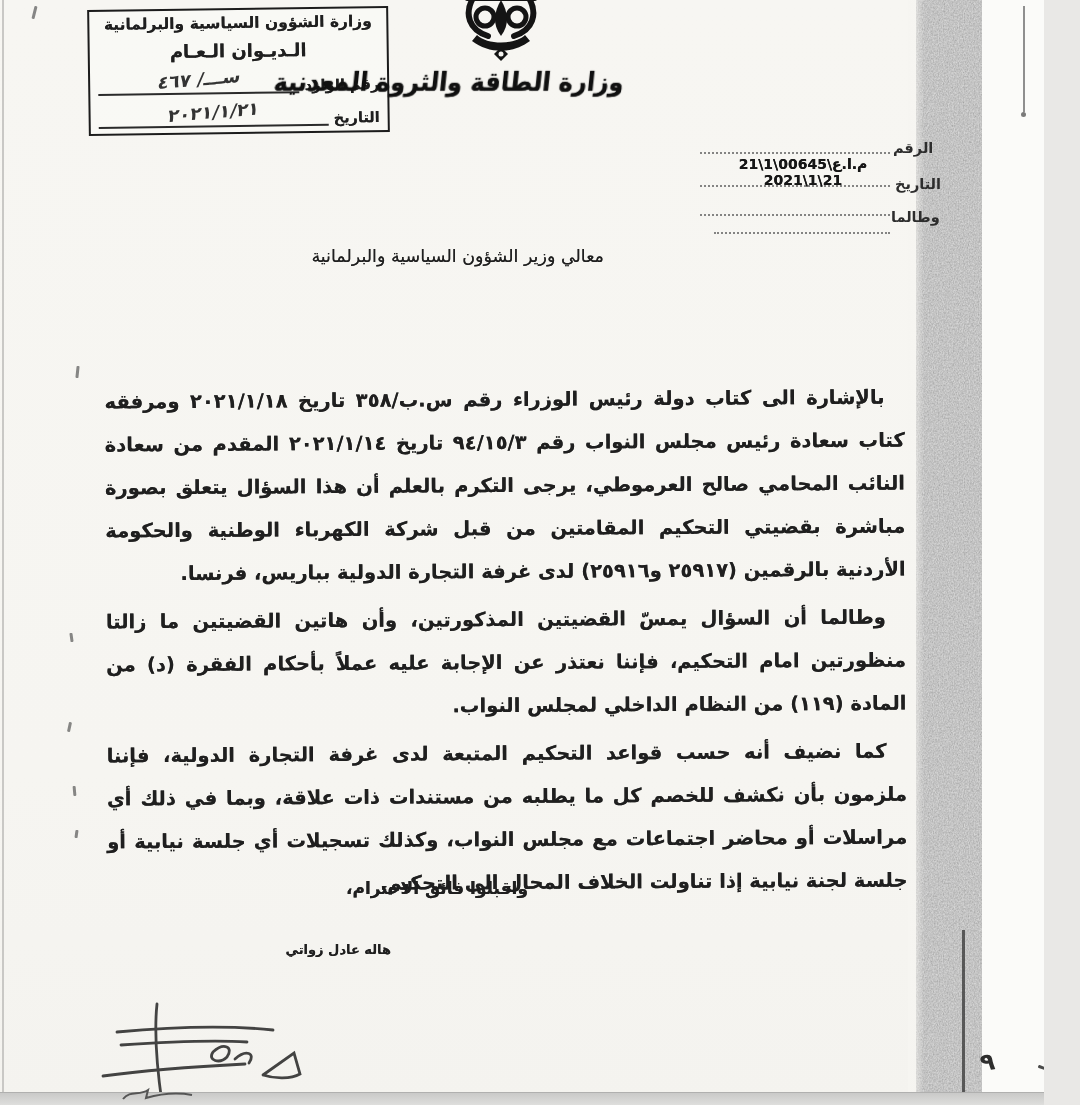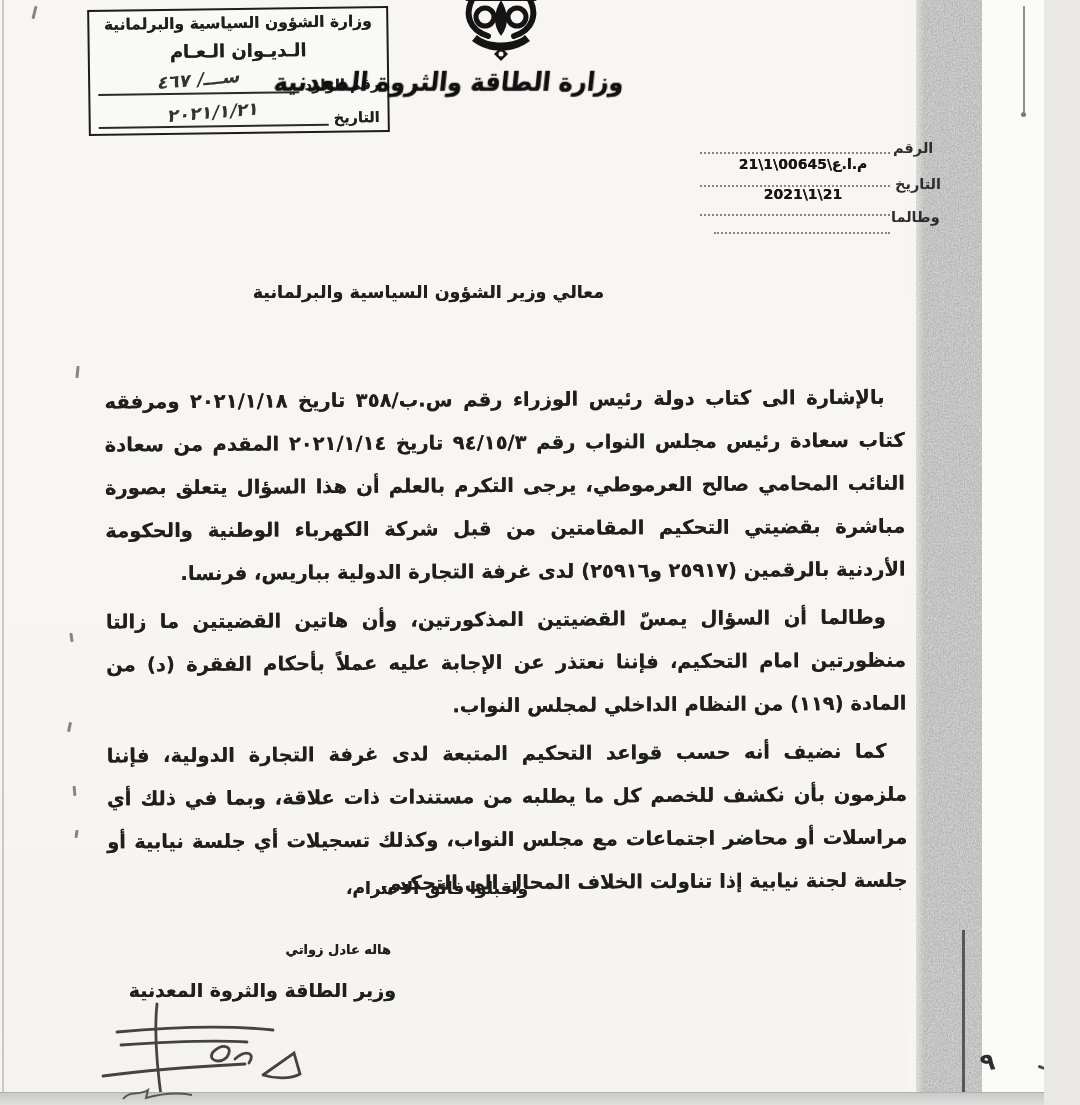--- a/index.html
+++ b/index.html
@@ -33,21 +33,21 @@
     text-shadow:0 0 1px #101010;white-space:nowrap;
   }
   
   .ref-label{font-size:14.5px;font-weight:bold;color:#2d2d2d;filter:blur(.3px);
     direction:rtl;white-space:nowrap;letter-spacing:.5px;text-align:center;}
   .dotted{border-top:2.2px dotted #5e5e5e;opacity:.75;height:0;}
   .ref-value{font-size:14px;font-weight:bold;color:#161616;text-align:center;
     text-shadow:0 0 .6px #161616;}
   
   .addressee{right:440px;top:246px;direction:rtl;white-space:nowrap;
-    font-size:17.5px;font-weight:bold;margin-top:36px;}
+    font-size:17.5px;font-weight:normal;}
   .subject{right:437px;top:320px;direction:rtl;white-space:nowrap;
     font-size:18px;font-weight:bold;}
   .subject .u{border-bottom:2.4px solid #232323;padding-bottom:4px;}
   .main-text{
     left:106px;top:378px;width:800px;direction:rtl;text-align:justify;
     font-size:19.5px;font-weight:bold;line-height:43px;
     transform:rotate(-0.35deg);
   }
   .main-text p{margin:0 0 5px 0;text-indent:20px;}
   .closing{right:516px;top:878px;direction:rtl;white-space:nowrap;
@@ -130,38 +130,37 @@
     </g>
   </svg>
 
   <div class="abs calligraphy">وزارة الطاقة والثروة المعدنية</div>
 
   <div class="abs ref-label" style="left:893px;top:140px;">الرقم</div>
   <div class="abs dotted" style="left:700px;top:152px;width:190px;"></div>
   <div class="abs ref-value" style="left:700px;top:156px;width:206px;" dir="ltr">21\1\00645\م.ا.ع</div>
   <div class="abs ref-label" style="left:895px;top:176px;">التاريخ</div>
   <div class="abs dotted" style="left:700px;top:185px;width:190px;"></div>
-  <div class="abs ref-value" style="left:700px;top:186px;width:206px;" dir="ltr">2021\1\21</div>
+  <div class="abs ref-value" style="left:700px;top:172px;width:206px;" dir="ltr">2021\1\21</div>
   <div class="abs ref-label" style="left:891px;top:209px;">وطالما</div>
   <div class="abs dotted" style="left:700px;top:214px;width:190px;"></div>
   <div class="abs dotted" style="left:714px;top:232px;width:176px;"></div>
 
   <div class="abs addressee ink">معالي وزير الشؤون السياسية والبرلمانية</div>
 
 
   <div class="abs main-text ink">
     <p>بالإشارة الى كتاب دولة رئيس الوزراء رقم س.ب/٣٥٨ تاريخ ٢٠٢١/١/١٨ ومرفقه كتاب سعادة رئيس مجلس النواب رقم ٩٤/١٥/٣ تاريخ ٢٠٢١/١/١٤ المقدم من سعادة النائب المحامي صالح العرموطي، يرجى التكرم بالعلم أن هذا السؤال يتعلق بصورة مباشرة بقضيتي التحكيم المقامتين من قبل شركة الكهرباء الوطنية والحكومة الأردنية بالرقمين (٢٥٩١٧ و٢٥٩١٦) لدى غرفة التجارة الدولية بباريس، فرنسا.</p>
     <p>وطالما أن السؤال يمسّ القضيتين المذكورتين، وأن هاتين القضيتين ما زالتا منظورتين امام التحكيم، فإننا نعتذر عن الإجابة عليه عملاً بأحكام الفقرة (د) من المادة (١١٩) من النظام الداخلي لمجلس النواب.</p>
     <p>كما نضيف أنه حسب قواعد التحكيم المتبعة لدى غرفة التجارة الدولية، فإننا ملزمون بأن نكشف للخصم كل ما يطلبه من مستندات ذات علاقة، وبما في ذلك أي مراسلات أو محاضر اجتماعات مع مجلس النواب، وكذلك تسجيلات أي جلسة نيابية أو جلسة لجنة نيابية إذا تناولت الخلاف المحال الى التحكيم.</p>
   </div>
 
   <div class="abs closing ink">واقبلوا فائق الاحترام،</div>
 
   <div class="abs sig-name ink">هاله عادل زواتي</div>
-  <div class="abs sig-title ink">وزير الطاقة والثروة المعدنية</div>
   <svg class="abs sig-svg" width="235" height="103" viewBox="0 0 235 103">
     <g fill="none" stroke="#2b2b2b" stroke-width="2.8" stroke-linecap="round" opacity="0.88">
       <path d="M62,2 C59,30 62,66 67,101"></path>
       <path d="M22,30 C75,25 132,23 178,28"></path>
       <path d="M26,43 C70,40 116,38 152,40"></path>
       <path d="M118,50 C129,40 139,45 132,55 C125,62 112,59 118,50"></path>
       <path d="M140,57 C151,47 161,51 154,61"></path>
       <path d="M8,74 C60,67 112,64 150,62"></path>
       <path d="M168,73 L199,51 L205,72 C196,77 180,77 168,73"></path>
     </g>

